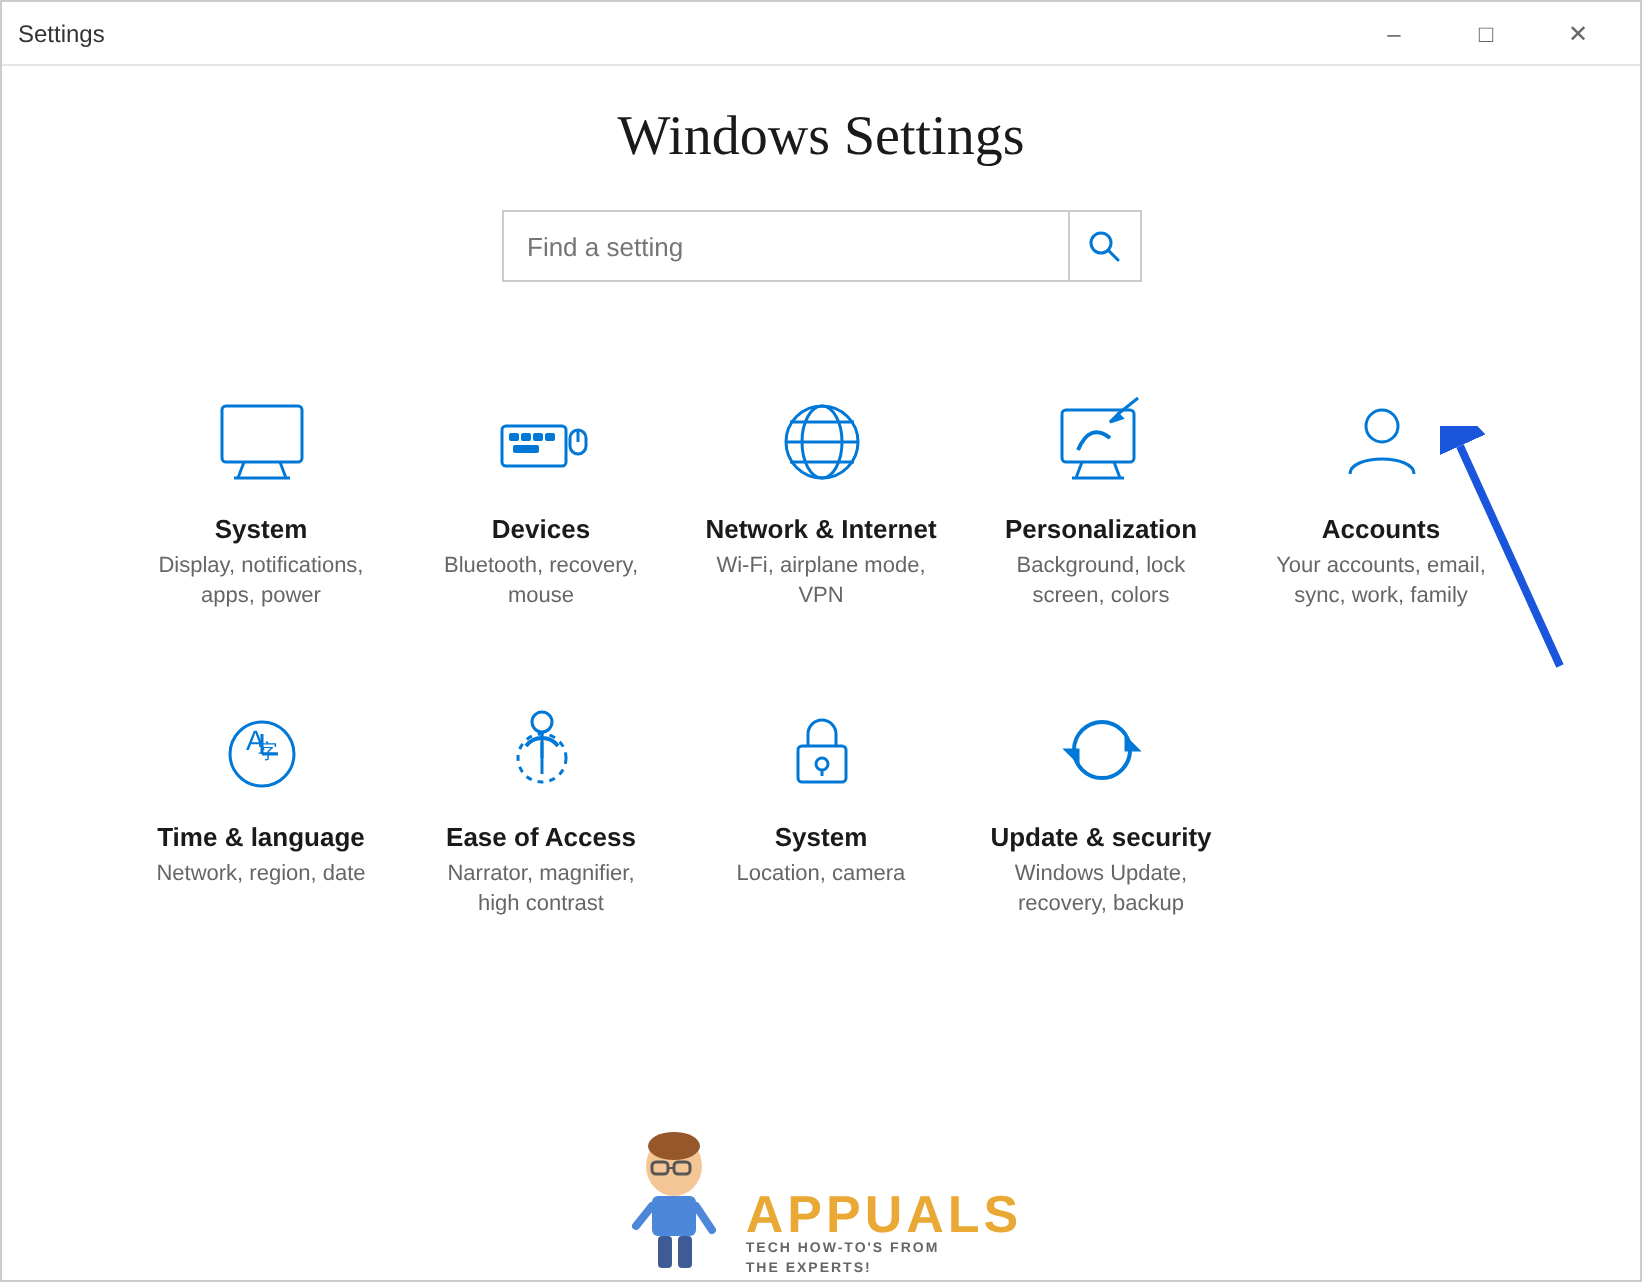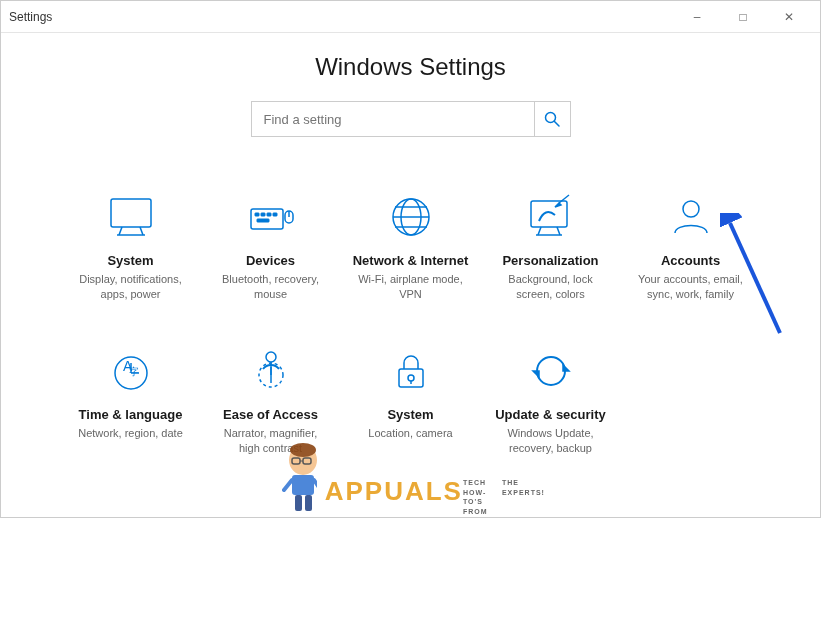--- a/index.html
+++ b/index.html
@@ -8,21 +8,21 @@
       width: 821px;
       height: 641px;
       font-family: 'Segoe UI', Arial, sans-serif;
       background: #fff;
       overflow: hidden;
       position: relative;
     }
 
     .window {
       width: 821px;
-      height: 518px;
+      height: 641px;
       background: #fff;
       display: flex;
       flex-direction: column;
       border: 1px solid #ccc;
     }
 
     .title-bar {
       display: flex;
       align-items: center;
       justify-content: space-between;
@@ -66,24 +66,25 @@
       flex: 1;
       display: flex;
       flex-direction: column;
       align-items: center;
       padding: 20px 40px;
       overflow: hidden;
       position: relative;
     }
 
     .page-title {
-      font-size: 24px;
+      font-size: 28px;
       font-weight: 300;
       color: #1a1a1a;
       margin-bottom: 20px;
+      font-family: Liberation Serif, serif;
     }
 
     .search-bar {
       display: flex;
       align-items: center;
       width: 320px;
       border: 1px solid #ccc;
       height: 36px;
       margin-bottom: 36px;
       background: #fff;
@@ -382,21 +383,21 @@
 
             <line x1="16" y1="38" x2="8" y2="48" stroke="#3a7bd5" stroke-width="4" stroke-linecap="round"></line>
             <line x1="38" y1="38" x2="46" y2="50" stroke="#3a7bd5" stroke-width="4" stroke-linecap="round"></line>
 
             <rect x="19" y="53" width="7" height="16" rx="2" fill="#2a4a8a"></rect>
             <rect x="29" y="53" width="7" height="16" rx="2" fill="#2a4a8a"></rect>
 
             <ellipse cx="27" cy="8" rx="13" ry="7" fill="#8B4513"></ellipse>
           </svg>
         </div>
-        <div style="display:flex; flex-direction:row; align-items:flex-start;">
+        <div style="display:flex; flex-direction:column; align-items:flex-start;">
           <div style="font-size:26px; font-weight:900; color:#e8a020; letter-spacing:2px; line-height:1; font-family: Arial Black, sans-serif;">APPUALS</div>
           <div style="font-size:7px; color:#555; letter-spacing:1px; font-weight:bold; line-height:1.4;">TECH HOW-TO'S FROM</div>
           <div style="font-size:7px; color:#555; letter-spacing:1px; font-weight:bold; line-height:1.4;">THE EXPERTS!</div>
         </div>
       </div>
     </div>
 
   </div>
 </div>
 

